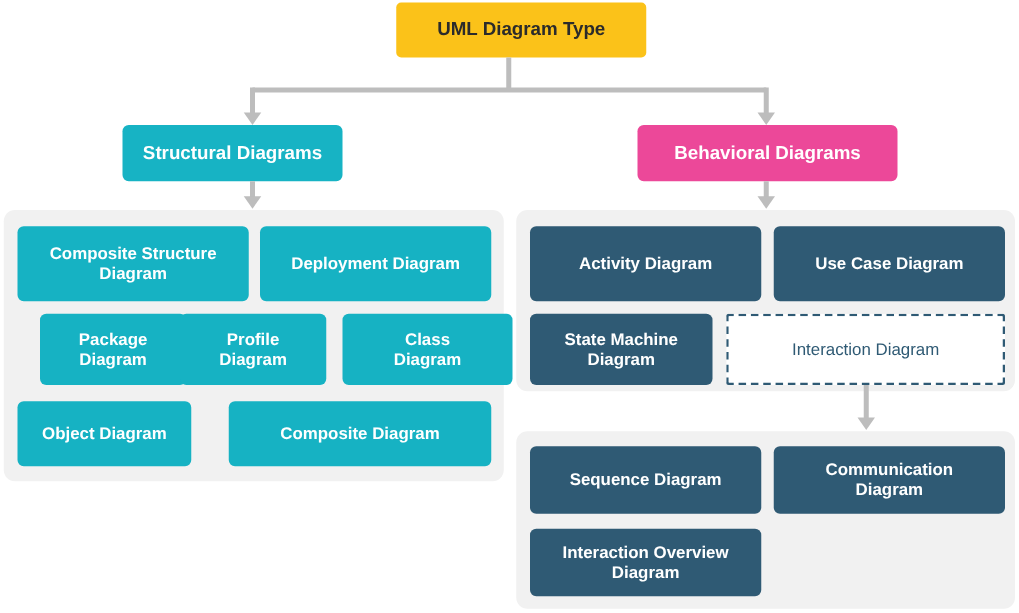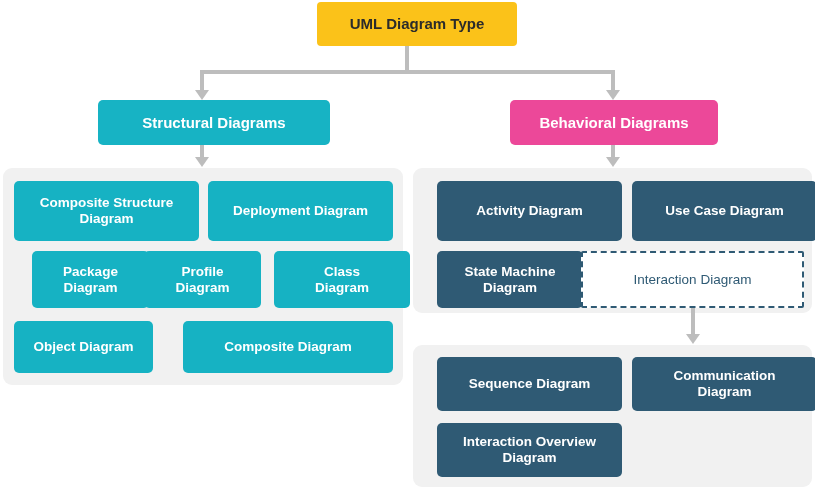--- a/index.html
+++ b/index.html
@@ -55,21 +55,20 @@
 
   .node-teal {
     background: #16B2C3;
     color: #ffffff;
     font-size: 13.5px;
   }
   .node-navy {
     background: #2F5A74;
     color: #ffffff;
     font-size: 13.5px;
-    margin-left: 13px;
   }
   .node-dashed {
     background: #ffffff;
     color: #2F5A74;
     font-size: 13.5px;
     border: 2px dashed #2F5A74;
     font-weight: normal;
     border-radius: 2px;
   }
 
@@ -107,21 +106,21 @@
   <div class="conn conn-v" style="left:405px; top:46px; width:4px; height:26px;"></div>
 
   <div class="conn conn-h" style="left:202px; top:70px; width:411px; height:4px;"></div>
 
   <div class="conn conn-v" style="left:200px; top:70px; width:4px; height:22px;"></div>
   <div class="arrow-down" style="left:195px; top:90px;"></div>
 
   <div class="conn conn-v" style="left:611px; top:70px; width:4px; height:22px;"></div>
   <div class="arrow-down" style="left:606px; top:90px;"></div>
 
-  <div class="node node-l2-struct" style="left:98px; top:100px; width:232px; height:45px;">Structural Diagrams</div>
+  <div class="node node-l2-struct" style="left:98px; top:100px; width:176px; height:45px;">Structural Diagrams</div>
 
   <div class="node node-l2-behav" style="left:510px; top:100px; width:208px; height:45px;">Behavioral Diagrams</div>
 
   <div class="conn conn-v" style="left:200px; top:145px; width:4px; height:14px;"></div>
   <div class="arrow-down" style="left:195px; top:157px;"></div>
 
   <div class="conn conn-v" style="left:611px; top:145px; width:4px; height:14px;"></div>
   <div class="arrow-down" style="left:606px; top:157px;"></div>
 
   <div class="group-panel" style="left:3px; top:168px; width:400px; height:217px;">

